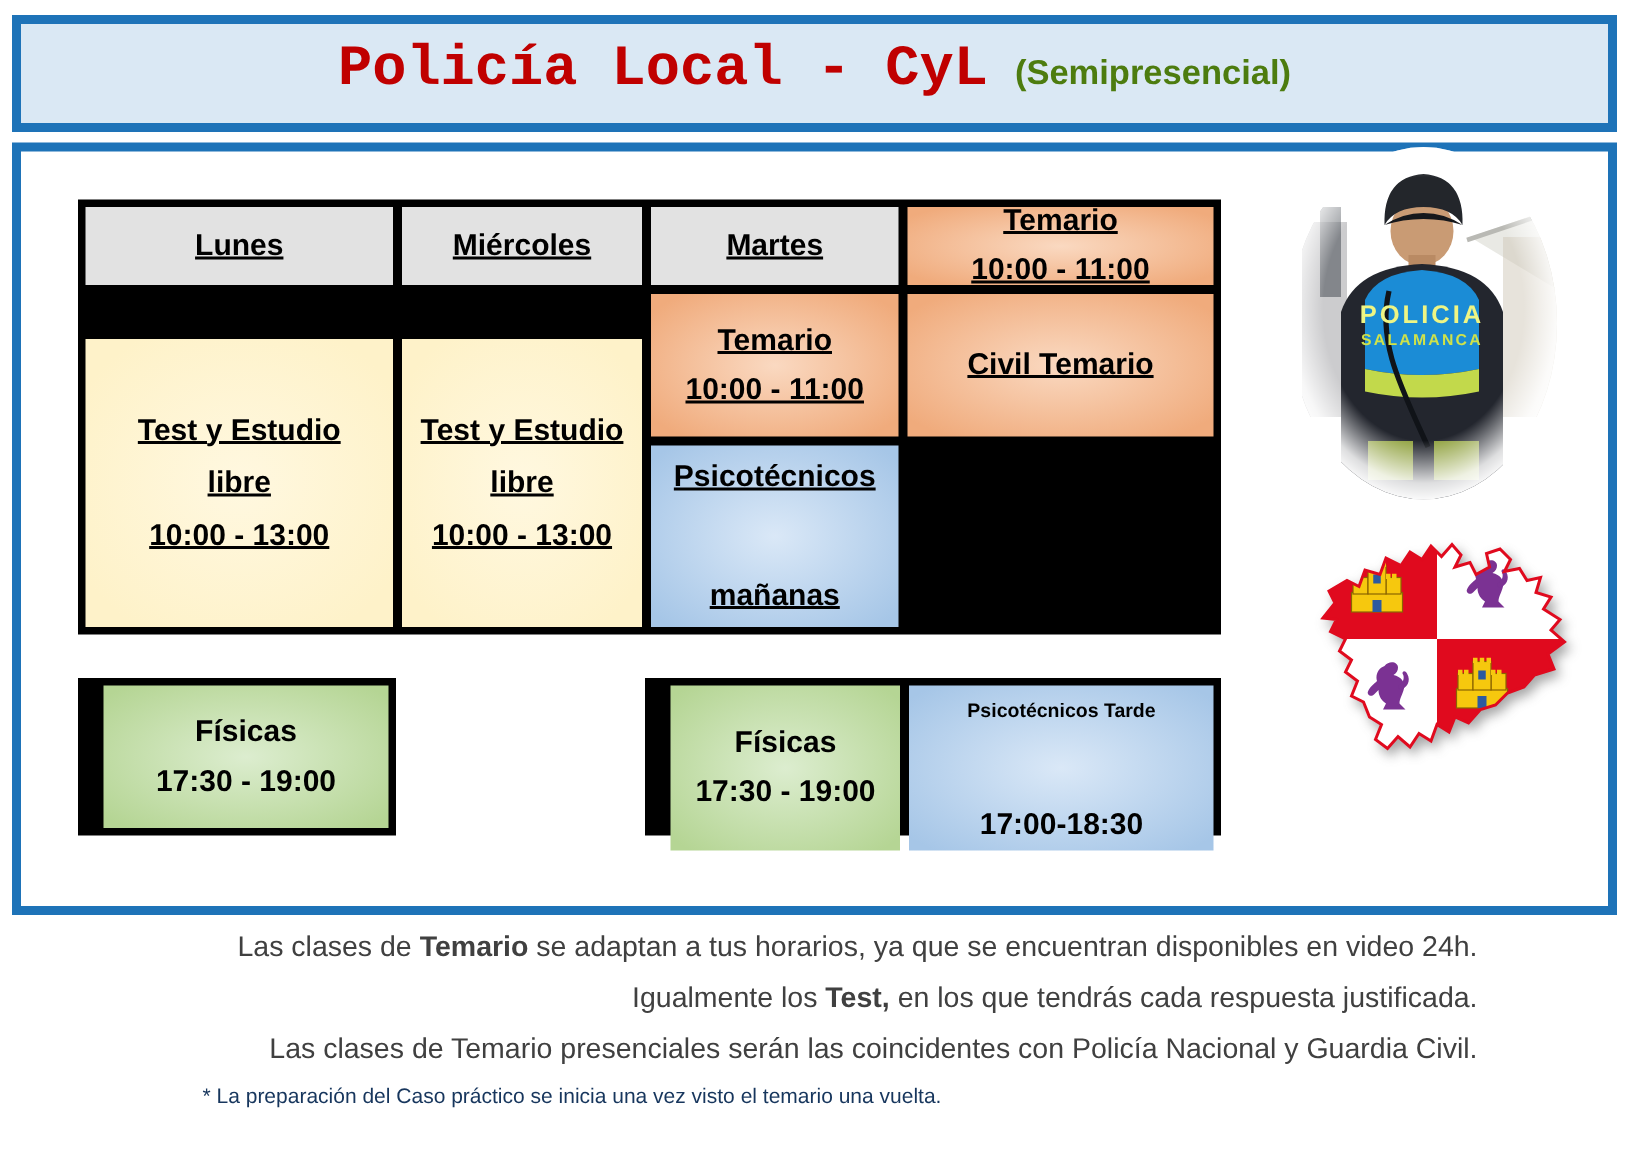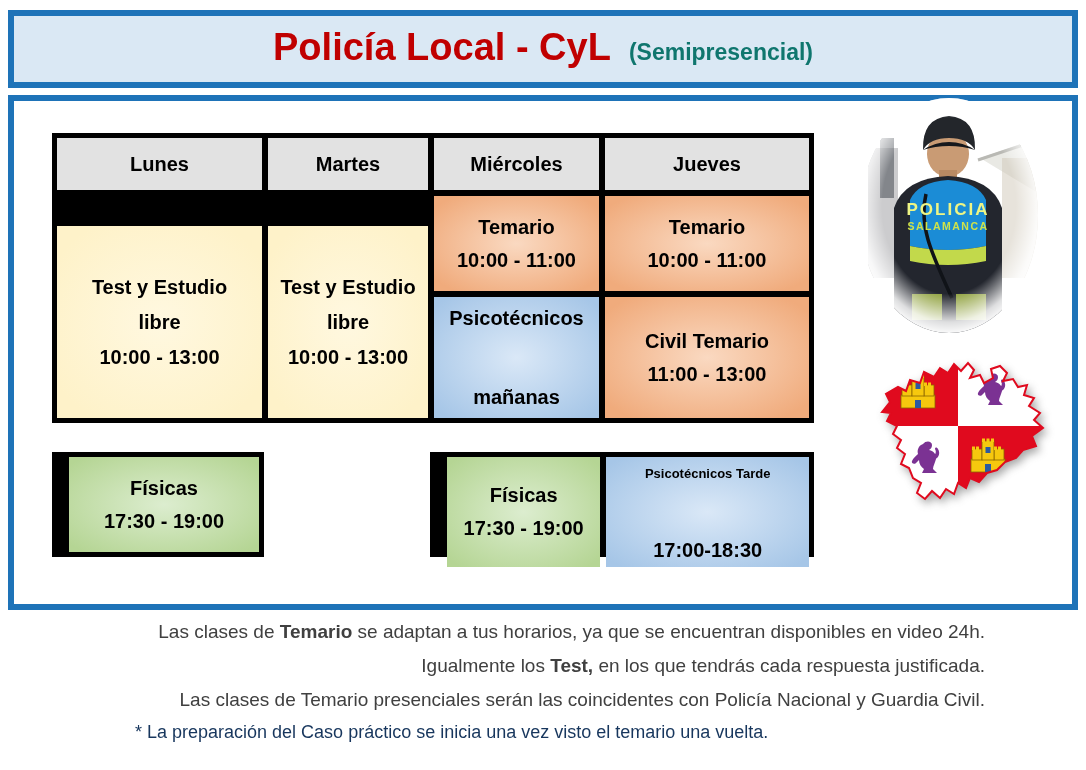--- a/index.html
+++ b/index.html
@@ -6,33 +6,33 @@
   .page{
     position:relative;width:1086px;height:770px;background:#ffffff;
     font-family:"Liberation Sans", sans-serif;overflow:hidden;
   }
   
   .titlebar{
     position:absolute;left:8px;top:10px;width:1070px;height:78px;
     background:#DAE8F4;border:6px solid #1E73B8;box-sizing:border-box;
     display:flex;align-items:baseline;justify-content:center;gap:18px;
   }
-  .title{color:#C00000;font-weight:bold;font-size:38px;line-height:62px;}
-  .subtitle{color:#0f766e;font-weight:bold;font-size:23px;}
+  .title{color:#C00000;font-weight:bold;font-size:38px;line-height:62px;font-family:Liberation Mono, monospace;}
+  .subtitle{color:#4d7c0f;font-weight:bold;font-size:23px;}
   
   .mainbox{
     position:absolute;left:8px;top:95px;width:1070px;height:515px;
     border:6px solid #1E73B8;background:#ffffff;box-sizing:border-box;
   }
   
   .timetable{
     position:absolute;left:52px;top:133px;width:762px;height:290px;
     background:#000;padding:5px;box-sizing:border-box;
     display:grid;grid-template-columns:205fr 160fr 165fr 204fr;
-    grid-template-rows:52px 88fr 112fr;gap:6px;
+    grid-template-rows:52px 88fr 112fr;gap:6px;text-decoration:underline;
   }
   .cell{
     display:flex;flex-direction:column;justify-content:center;align-items:center;
     font-weight:bold;font-size:20px;line-height:33px;text-align:center;color:#000;
   }
   .triple{line-height:35px;}
   .day{background:#E2E2E2;}
   .orange{background:radial-gradient(ellipse at center,#FAD9C1 0%,#F0AB7C 88%);}
   .yellow{background:radial-gradient(ellipse at center,#FFF8E0 0%,#FEF2C9 85%);margin-top:30px;}
   .bluecell{background:radial-gradient(ellipse at center,#DAE8F7 0%,#A6C6E7 92%);gap:44px;}
@@ -55,41 +55,40 @@
     position:absolute;left:866px;top:356px;width:182px;height:156px;
     filter:drop-shadow(3px 4px 4px rgba(60,60,60,.45));
   }
   
   .notes{
     position:absolute;left:0;top:615px;width:985px;
     text-align:right;font-size:19px;line-height:34px;color:#404040;
   }
   .note4{
     position:absolute;left:135px;top:722px;
-    font-size:18px;color:#17365D;
+    font-size:14px;color:#17365D;
   }
   b{font-weight:bold;}
 </style>
 </head>
 <body>
 
 <div class="page">
 
   <div class="titlebar">
     <span class="title">Policía Local - CyL</span>
     <span class="subtitle">(Semipresencial)</span>
   </div>
 
   <div class="mainbox"></div>
 
   <div class="timetable">
     <div class="cell day">Lunes</div>
+    <div class="cell day">Miércoles</div>
     <div class="cell day">Martes</div>
-    <div class="cell day">Miércoles</div>
-    <div class="cell day">Jueves</div>
 
     <div class="cell orange">
       <span>Temario</span>
       <span>10:00 - 11:00</span>
     </div>
 
     <div class="cell yellow triple span2">
       <span>Test y Estudio</span>
       <span>libre</span>
       <span>10:00 - 13:00</span>
@@ -101,21 +100,20 @@
     </div>
 
     <div class="cell yellow triple span2">
       <span>Test y Estudio</span>
       <span>libre</span>
       <span>10:00 - 13:00</span>
     </div>
 
     <div class="cell orange">
       <span>Civil Temario</span>
-      <span>11:00 - 13:00</span>
     </div>
 
     <div class="cell bluecell triple" style="grid-column:3;grid-row:3;">
       <span>Psicotécnicos</span>
       <span>mañanas</span>
     </div>
   </div>
 
   <div class="box-group" id="pm-left">
     <div class="cell greencell">

